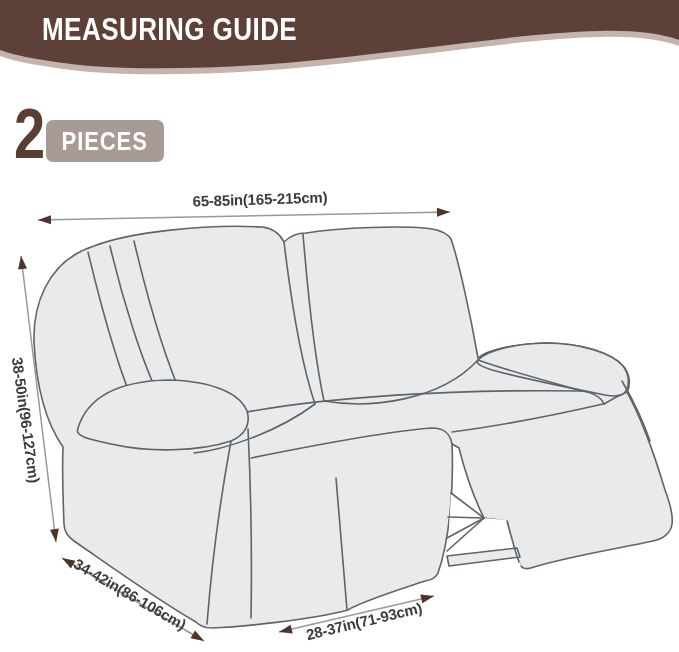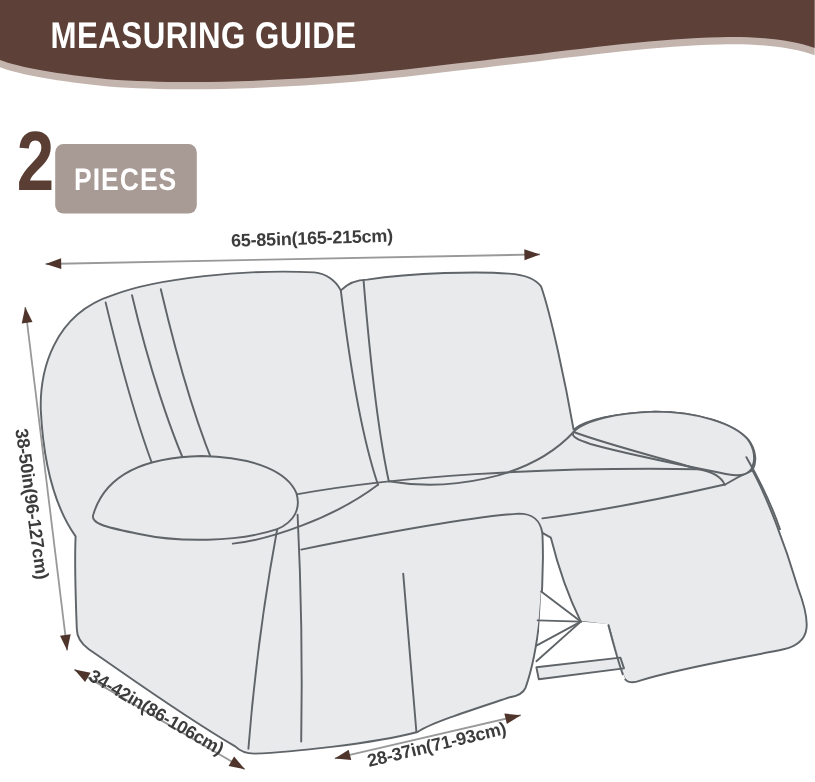--- a/index.html
+++ b/index.html
@@ -6,21 +6,21 @@
   body{width:679px;height:652px;background:#ffffff;position:relative;overflow:hidden;
        font-family:"Liberation Sans", sans-serif;}
   .abs{position:absolute;}
   
   #banner{left:0;top:0;width:679px;height:90px;}
   #banner-title{left:42px;top:12px;color:#ffffff;font-size:31px;font-weight:bold;
       letter-spacing:.5px;transform:scaleX(.84);transform-origin:left top;white-space:nowrap;}
   
   #badge-count{left:14px;top:99px;color:#5a3e34;font-size:70px;font-weight:bold;line-height:1;
       transform:scaleX(.8);transform-origin:left top;}
-  #badge-pill{left:46px;top:120px;width:118px;height:58px;background:#a89a94;border-radius:7px;
+  #badge-pill{left:46px;top:120px;width:118px;height:42px;background:#a89a94;border-radius:7px;
       display:flex;align-items:center;justify-content:center;}
   #badge-pill span{color:#ffffff;font-size:26px;font-weight:bold;letter-spacing:1px;
       transform:scaleX(.85);}
   
   #sofa-svg{left:0;top:0;width:679px;height:652px;}
   .f{fill:#e9eaec;stroke:#5f6468;stroke-width:1.6;stroke-linejoin:round;stroke-linecap:round;}
   .ln{fill:none;stroke:#5f6468;stroke-width:1.6;stroke-linejoin:round;stroke-linecap:round;}
   .wh{fill:#ffffff;stroke:none;}
   .meas{stroke:#999999;stroke-width:1.5;fill:none;}
   .head{fill:#4e342b;stroke:none;}

